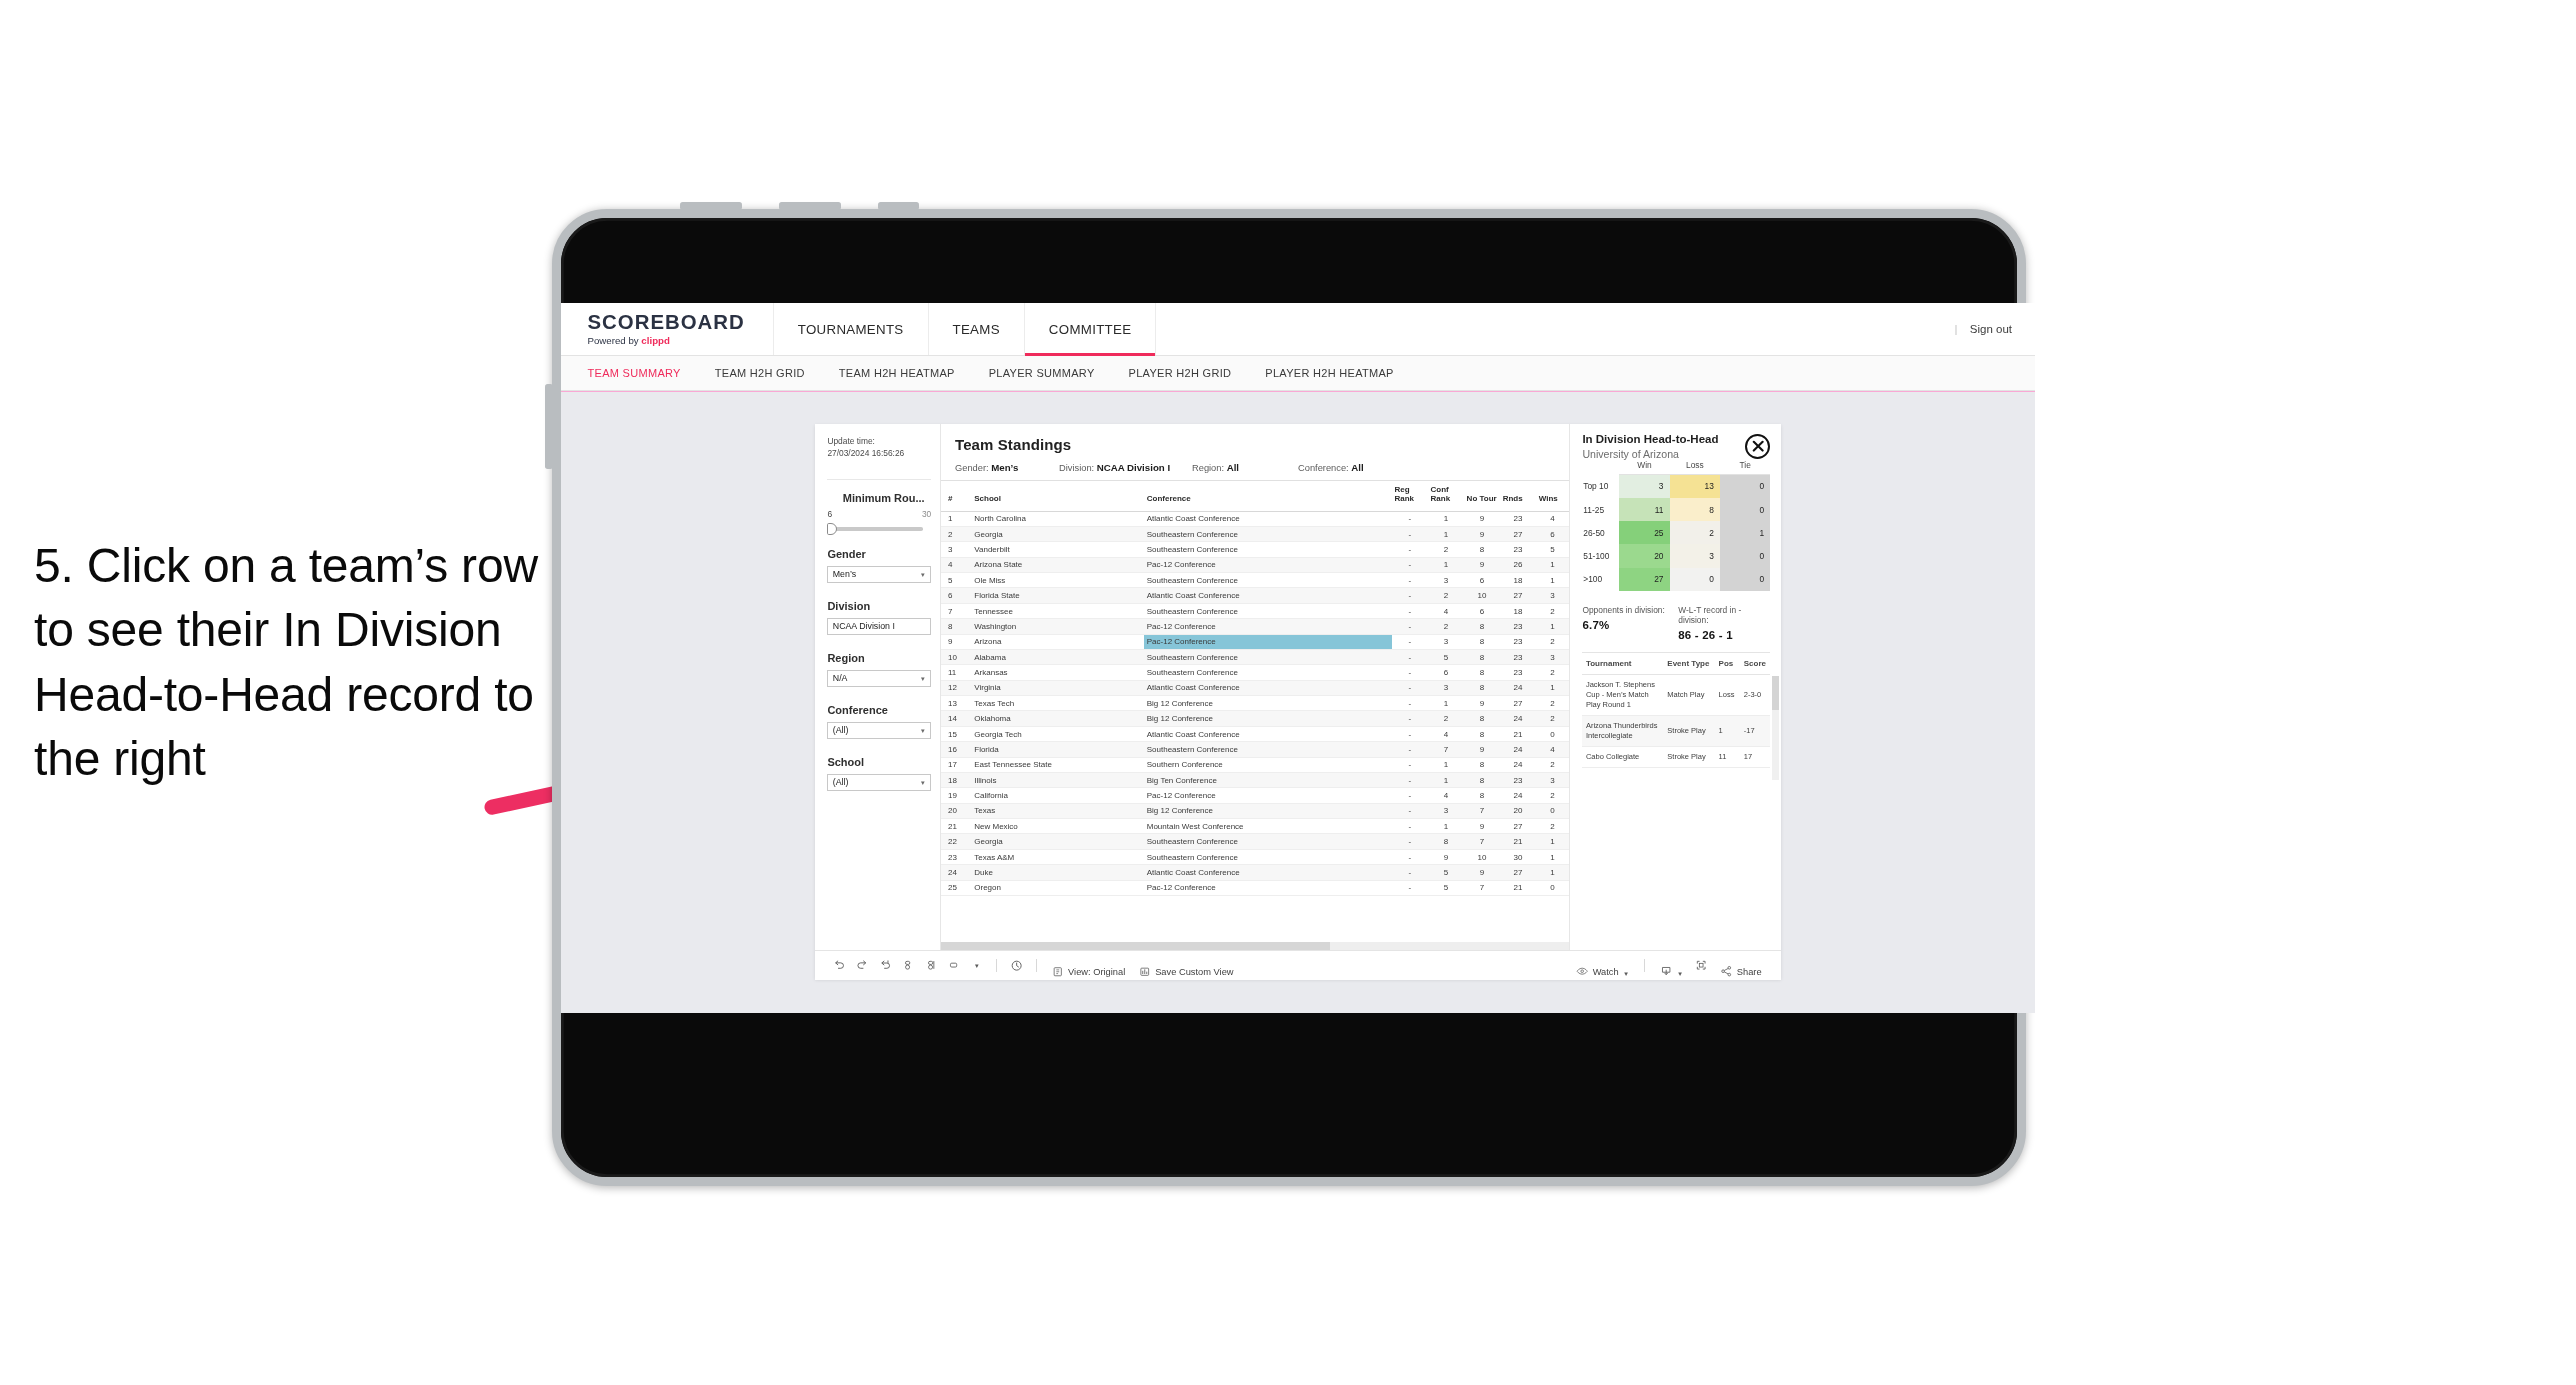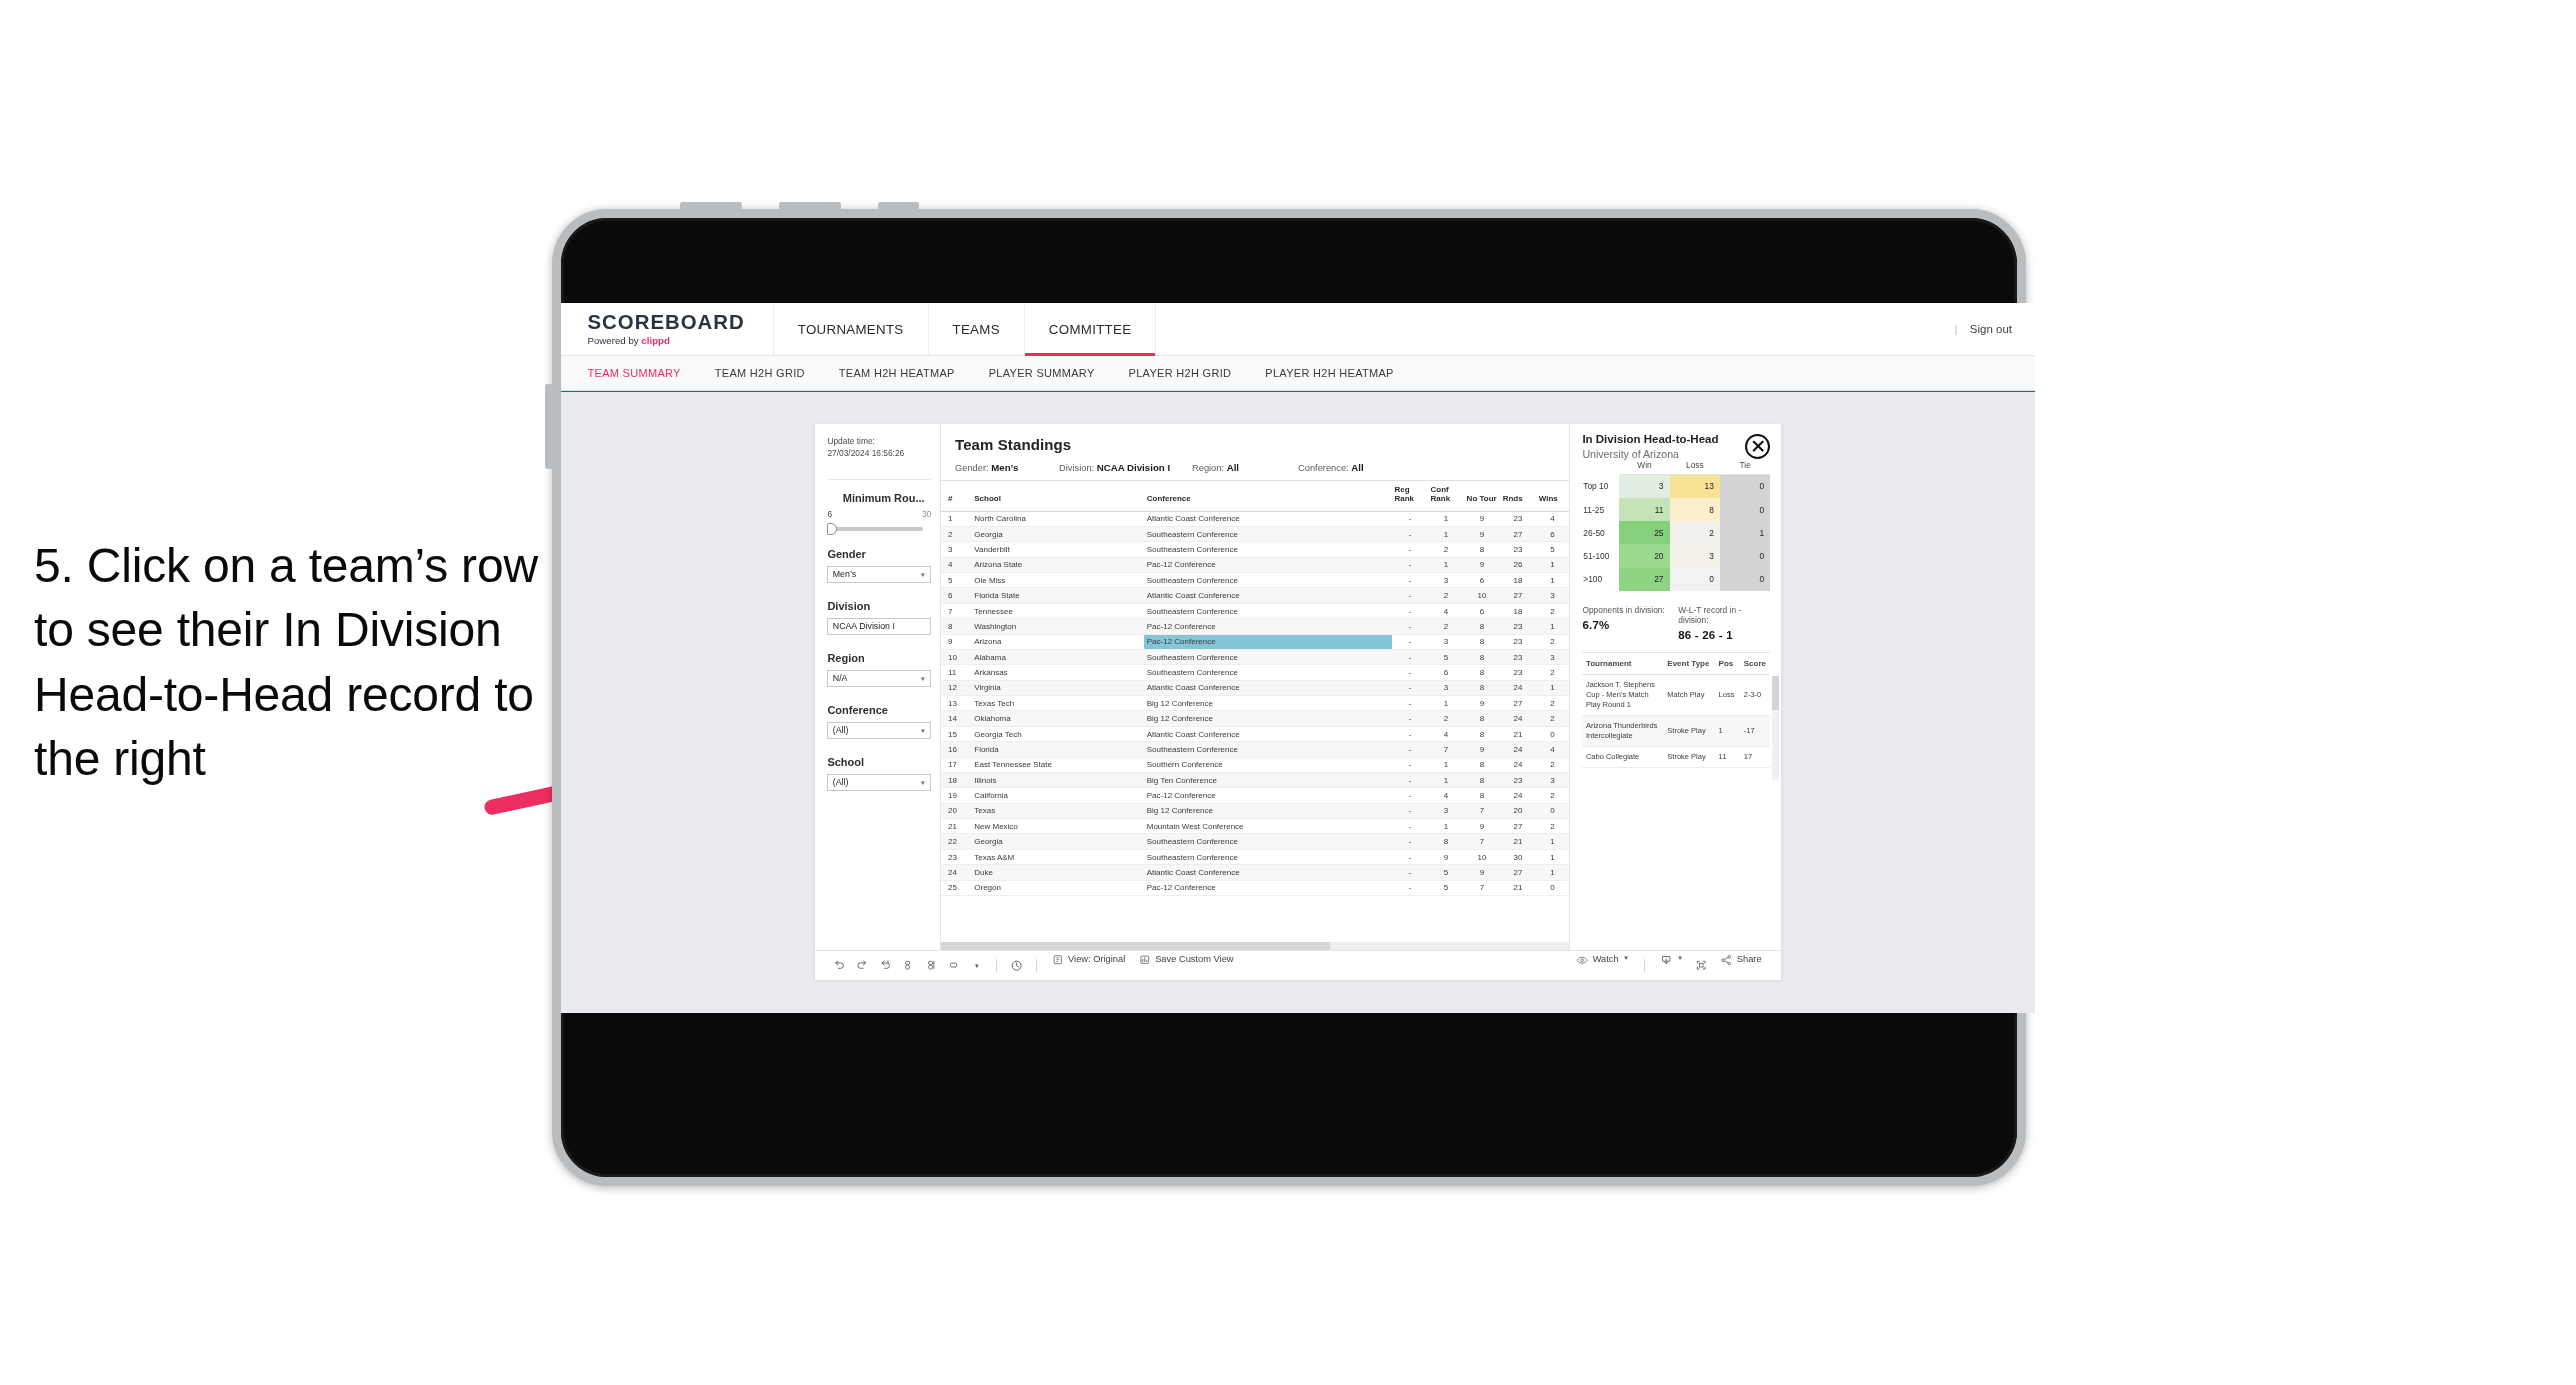--- a/index.html
+++ b/index.html
@@ -58,21 +58,21 @@
     border-radius:50%; background:#141414;
   }
   .spk1 { top:513px; }
   .spk2 { top:550px; }
 
   
   .screen {
     position: absolute;
     left: 0px; top: 85px;
     width: 1474px; height: 710px;
-    background: #0f766e;
+    background: #f9a8d4;
     overflow: hidden;
   }
   .screen-inner {
     position:absolute; left:0px; top:0; width:1474px; height:710px;
   }
 
   
   .topbar {
     height: 53px; background:#ffffff;
     display:flex; align-items:stretch;
@@ -264,21 +264,21 @@
     height:30px; border-top:0.9px solid #e4e4e4; background:#fff;
     display:flex; align-items:center; padding:0 12.4px;
     font-size:9.3px; color:#4a4a4a; gap:0;
   }
   .tb-ico {
     width:23px; height:23px; display:flex; align-items:center; justify-content:center;
     color:#5c5c5c; cursor:pointer;
   }
   .tb-sep { width:0.9px; height:13.3px; background:#d8d8d8; margin:0 8px; }
   .tb-btn {
-    display:flex; align-items:flex-start; gap:4.4px; padding:0 7px; height:23px;
+    display:flex; align-items:flex-end; gap:4.4px; padding:0 7px; height:23px;
     cursor:pointer; color:#3f3f3f; white-space:nowrap;
   }
   .tb-spacer { flex:1; }
   .caret-sm { font-size:6.2px; color:#5c5c5c; }
 </style>
 </head>
 <body>
 
 <div class="stage">
 

